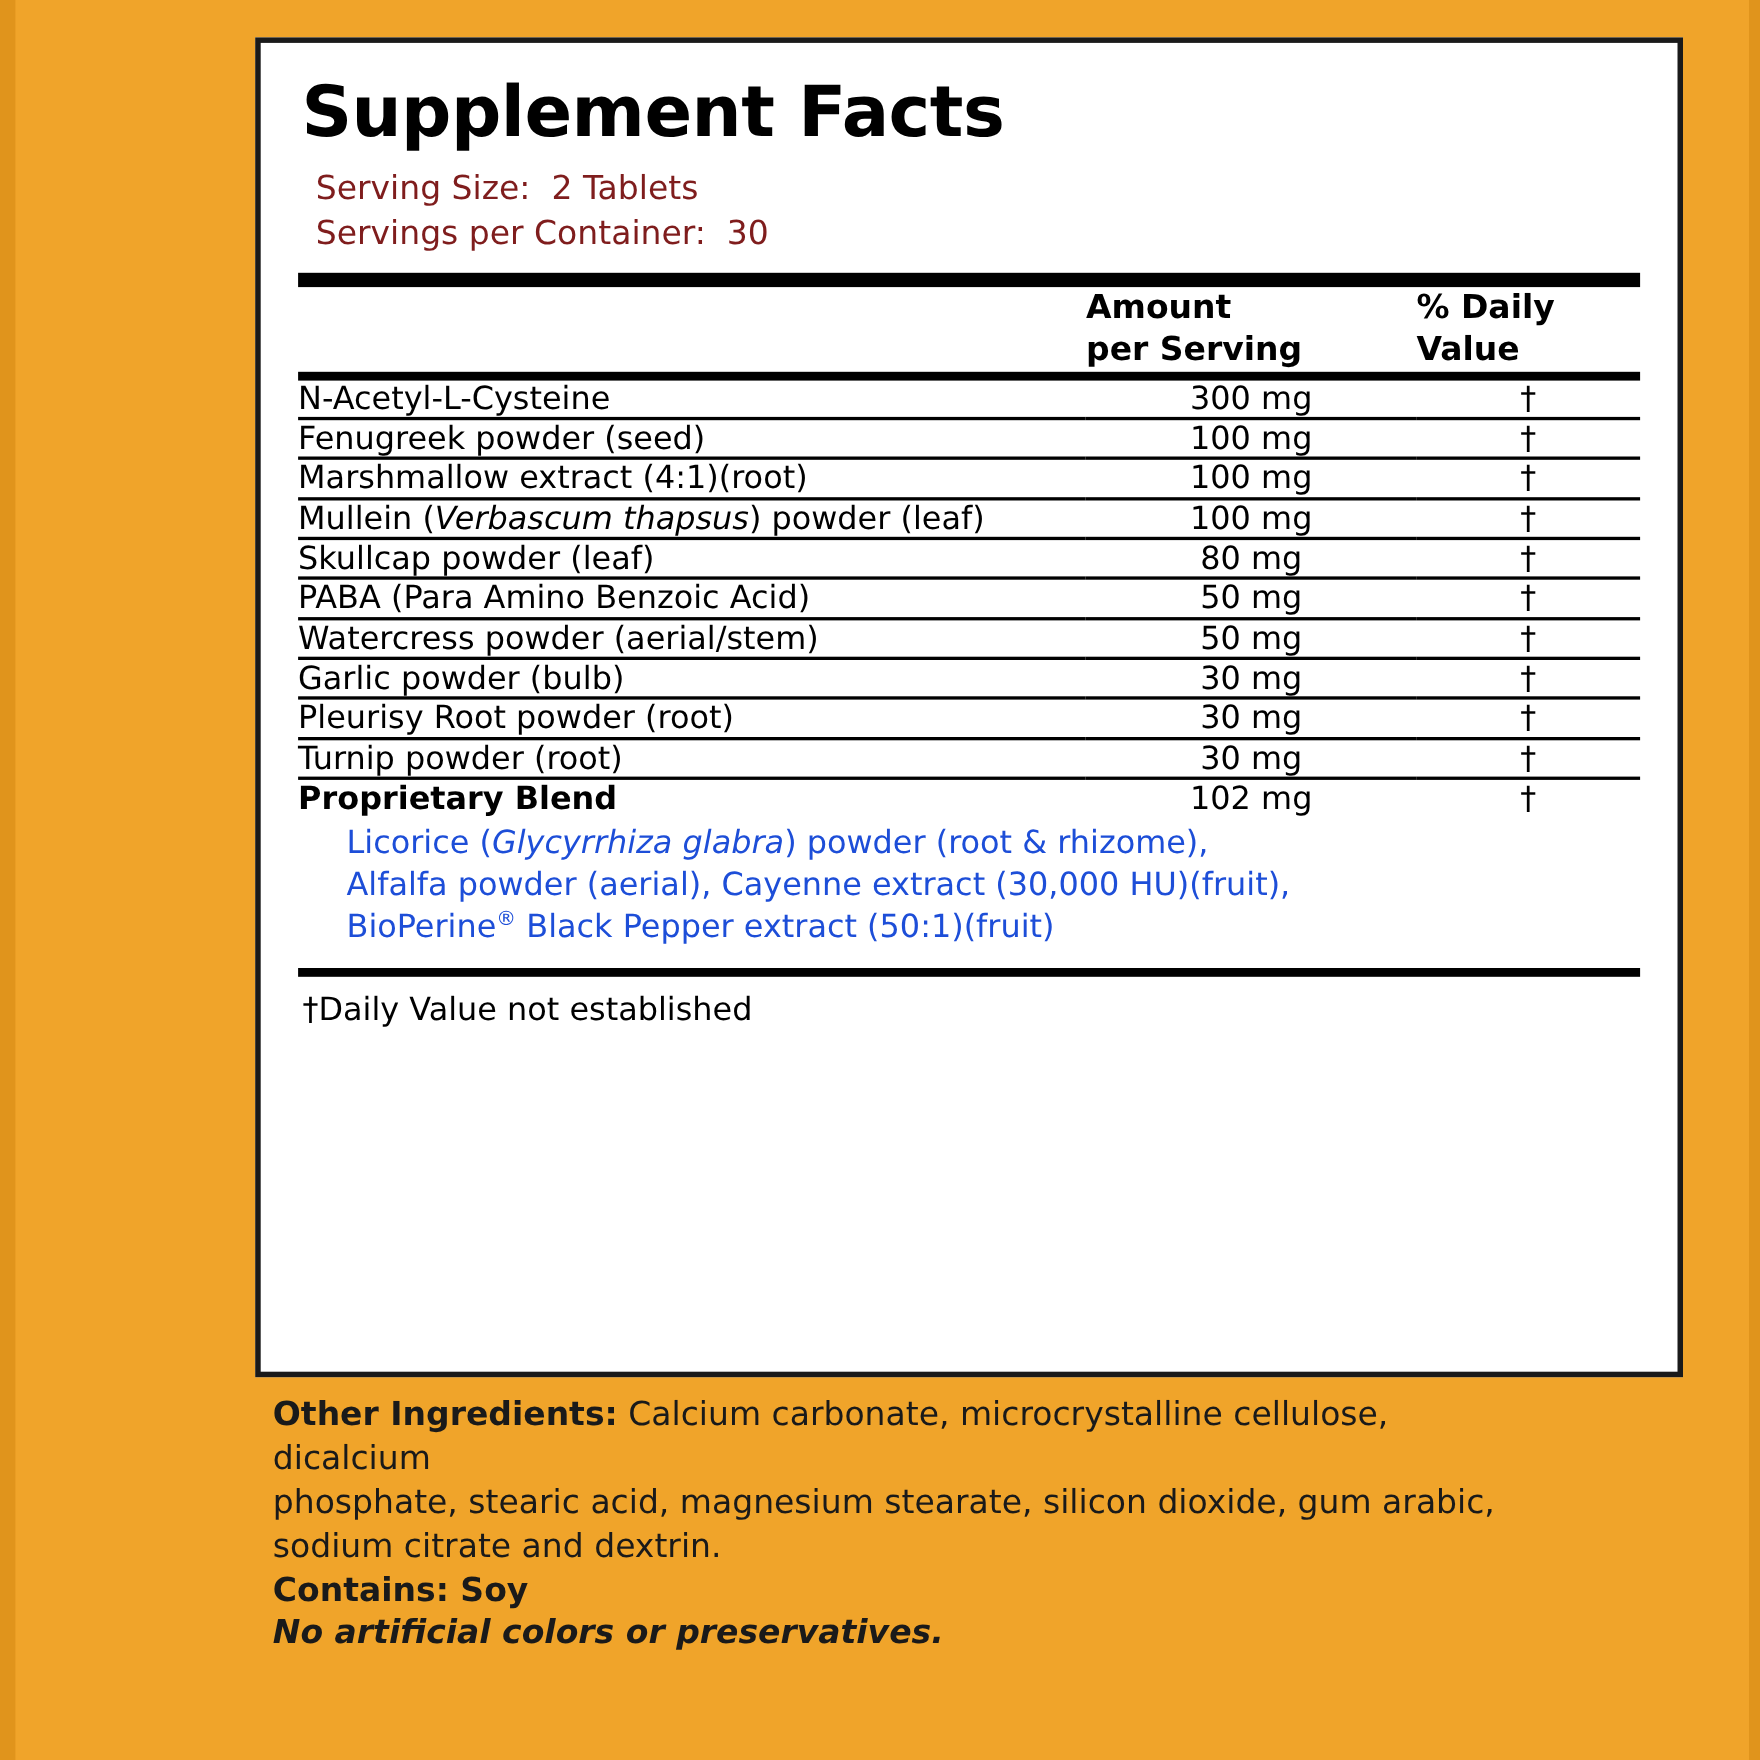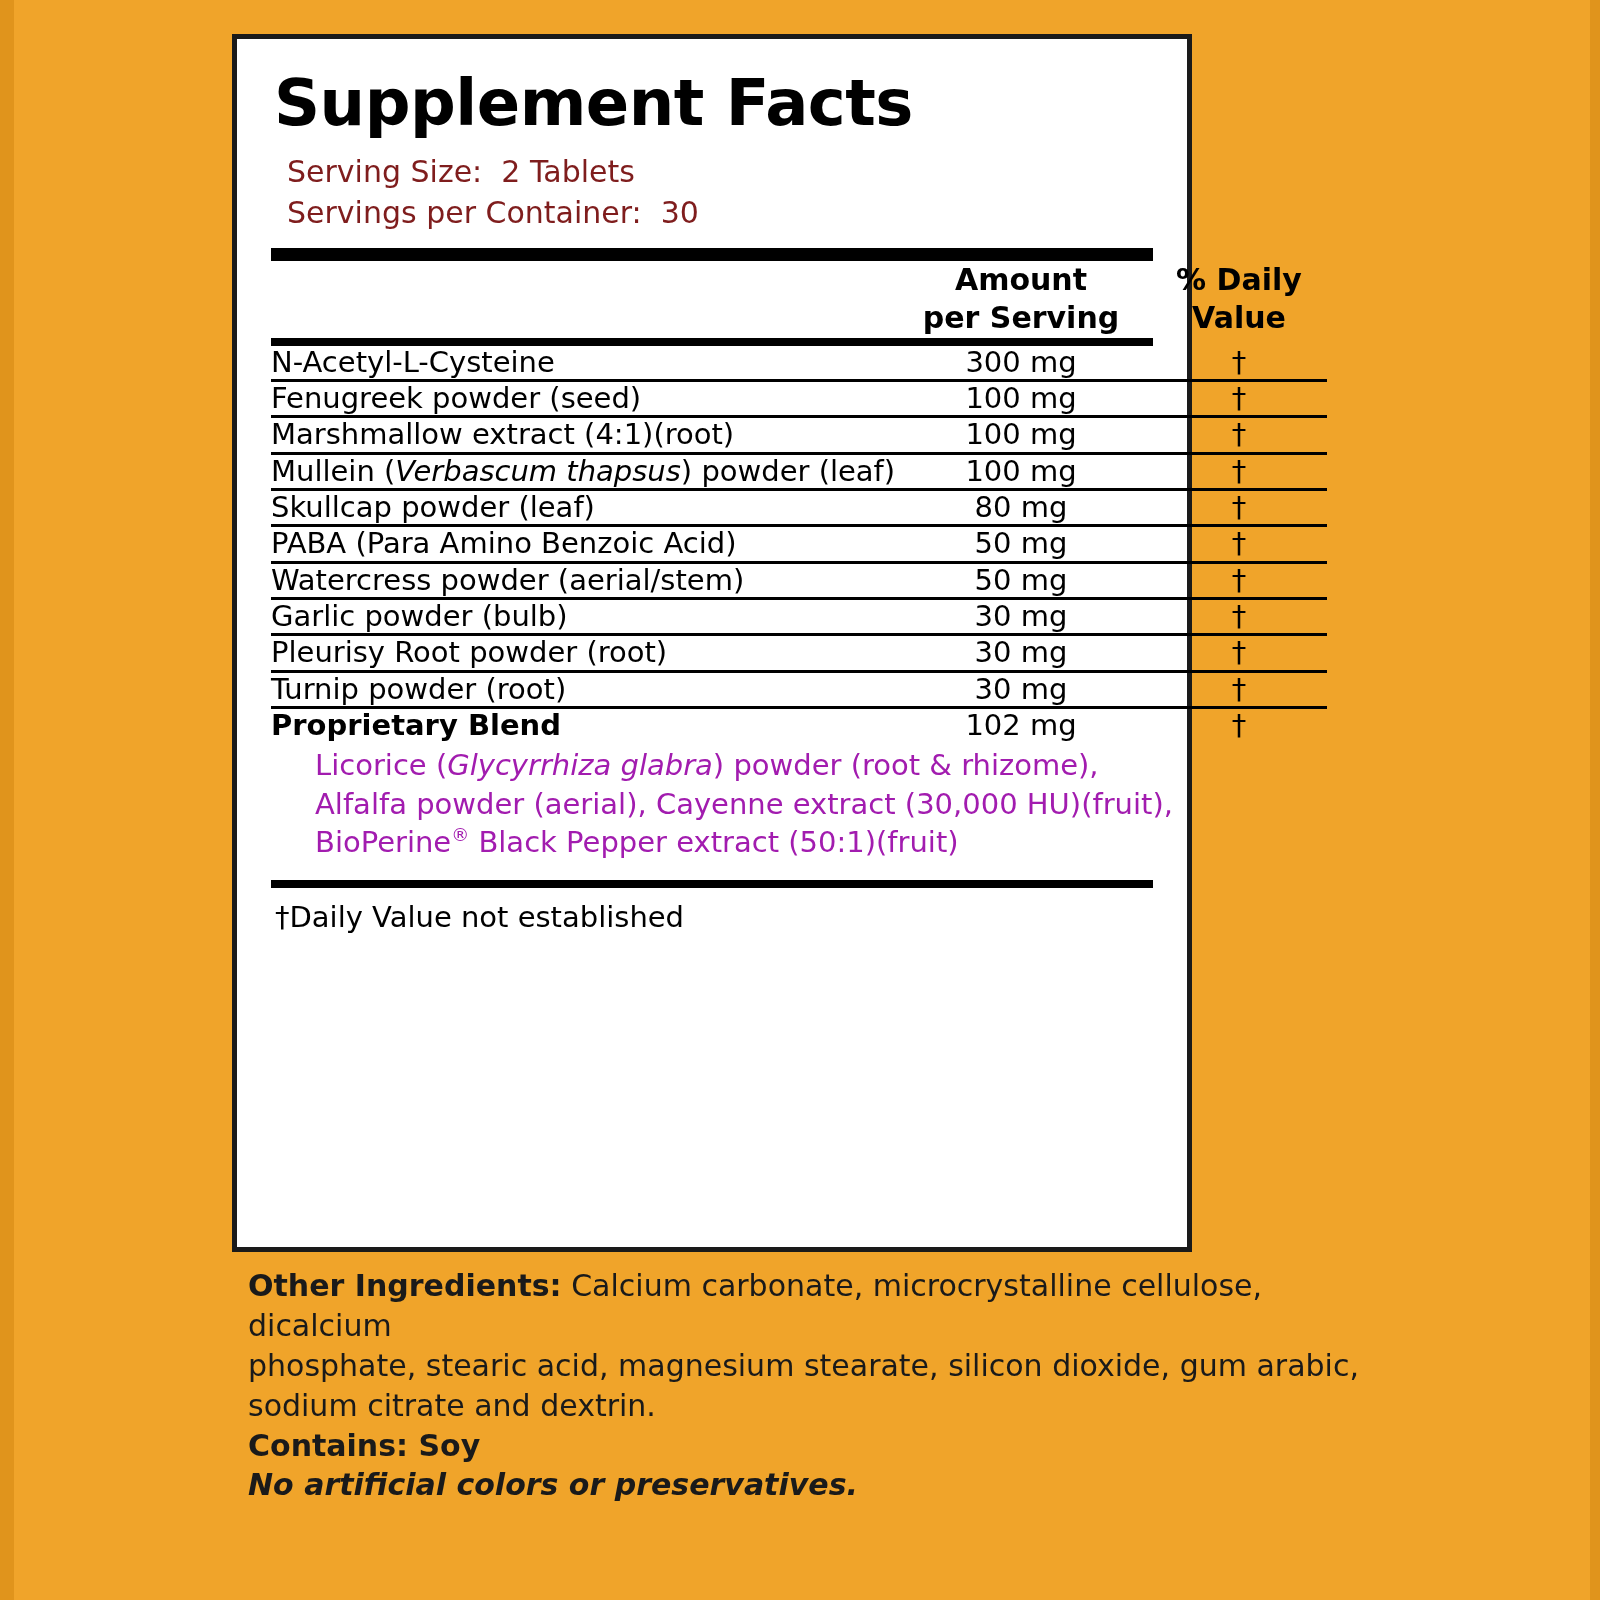--- a/index.html
+++ b/index.html
@@ -31,21 +31,21 @@
     position: absolute;
     right: 0; top: 0;
     width: 10px; height: 1600px;
     background: #e0941c;
   }
 
   .panel {
     position: absolute;
     left: 232px;
     top: 34px;
-    width: 960px;
+    width: 1298px;
     height: 1218px;
     background: #ffffff;
     border: 5px solid #1a1a1a;
     box-sizing: border-box;
     padding: 0 34px;
   }
 
   .sf-title {
     font-family: "DejaVu Sans", sans-serif;
     font-weight: bold;
@@ -83,21 +83,21 @@
     vertical-align: bottom;
   }
   .col-name { width: 620px; }
   .col-amt  { width: 260px; }
   .col-dv   { width: 176px; }
 
   .hdr-cell {
     font-size: 30px;
     font-weight: bold;
     color: #000;
-    text-align: center;
+    text-align: left;
     line-height: 1.28;
     padding: 14px 4px 10px 0;
   }
   .hdr-cell .l2 { display: block; }
 
   .row-name {
     font-size: 29px;
     color: #000;
     padding: 8px 0 7px 4px;
     line-height: 1.15;
@@ -119,21 +119,21 @@
     line-height: 1.15;
   }
   .row-sep td {
     border-bottom: 3px solid #000;
   }
   .italic { font-style: italic; }
   .bold { font-weight: bold; }
 
   .blend-detail {
     font-size: 29px;
-    color: #a21caf;
+    color: #1d4ed8;
     line-height: 1.33;
     padding: 4px 0 0 44px;
   }
   .blend-detail div { white-space: nowrap; }
   .sup { font-size: 18px; vertical-align: super; }
 
   .footnote {
     font-size: 29px;
     color: #000;
     padding: 12px 0 0 4px;

